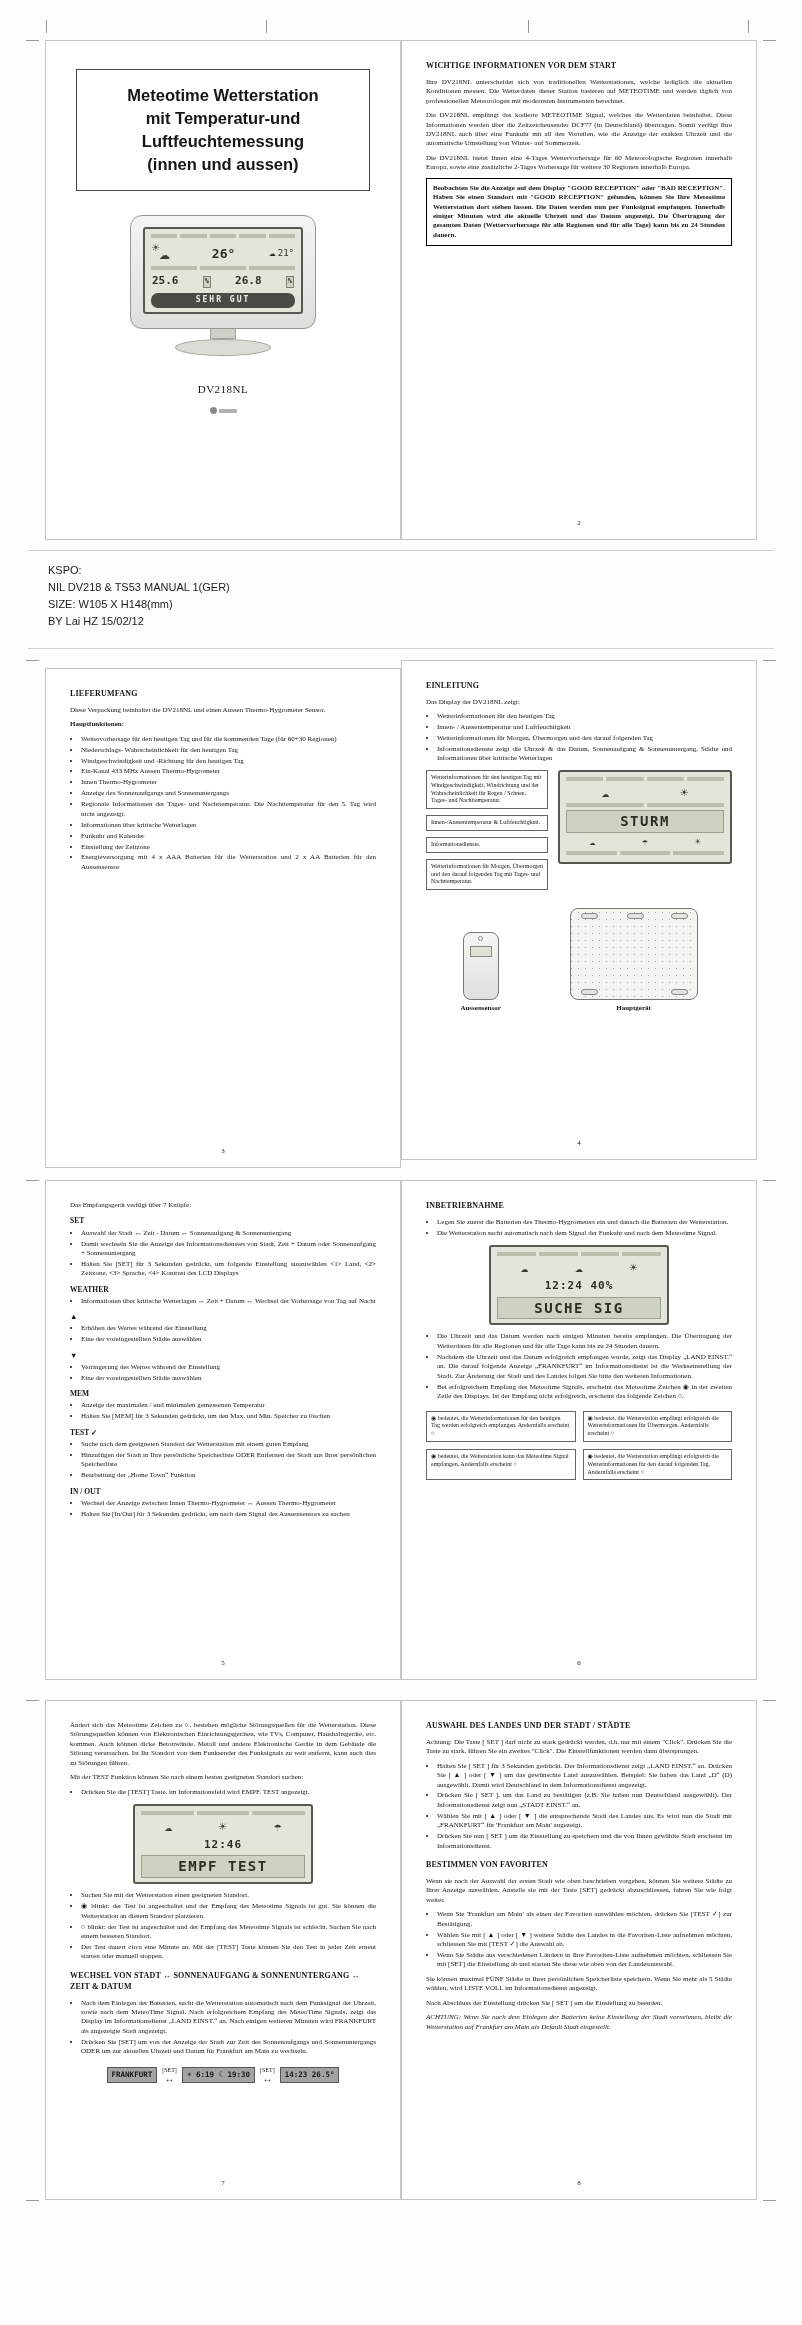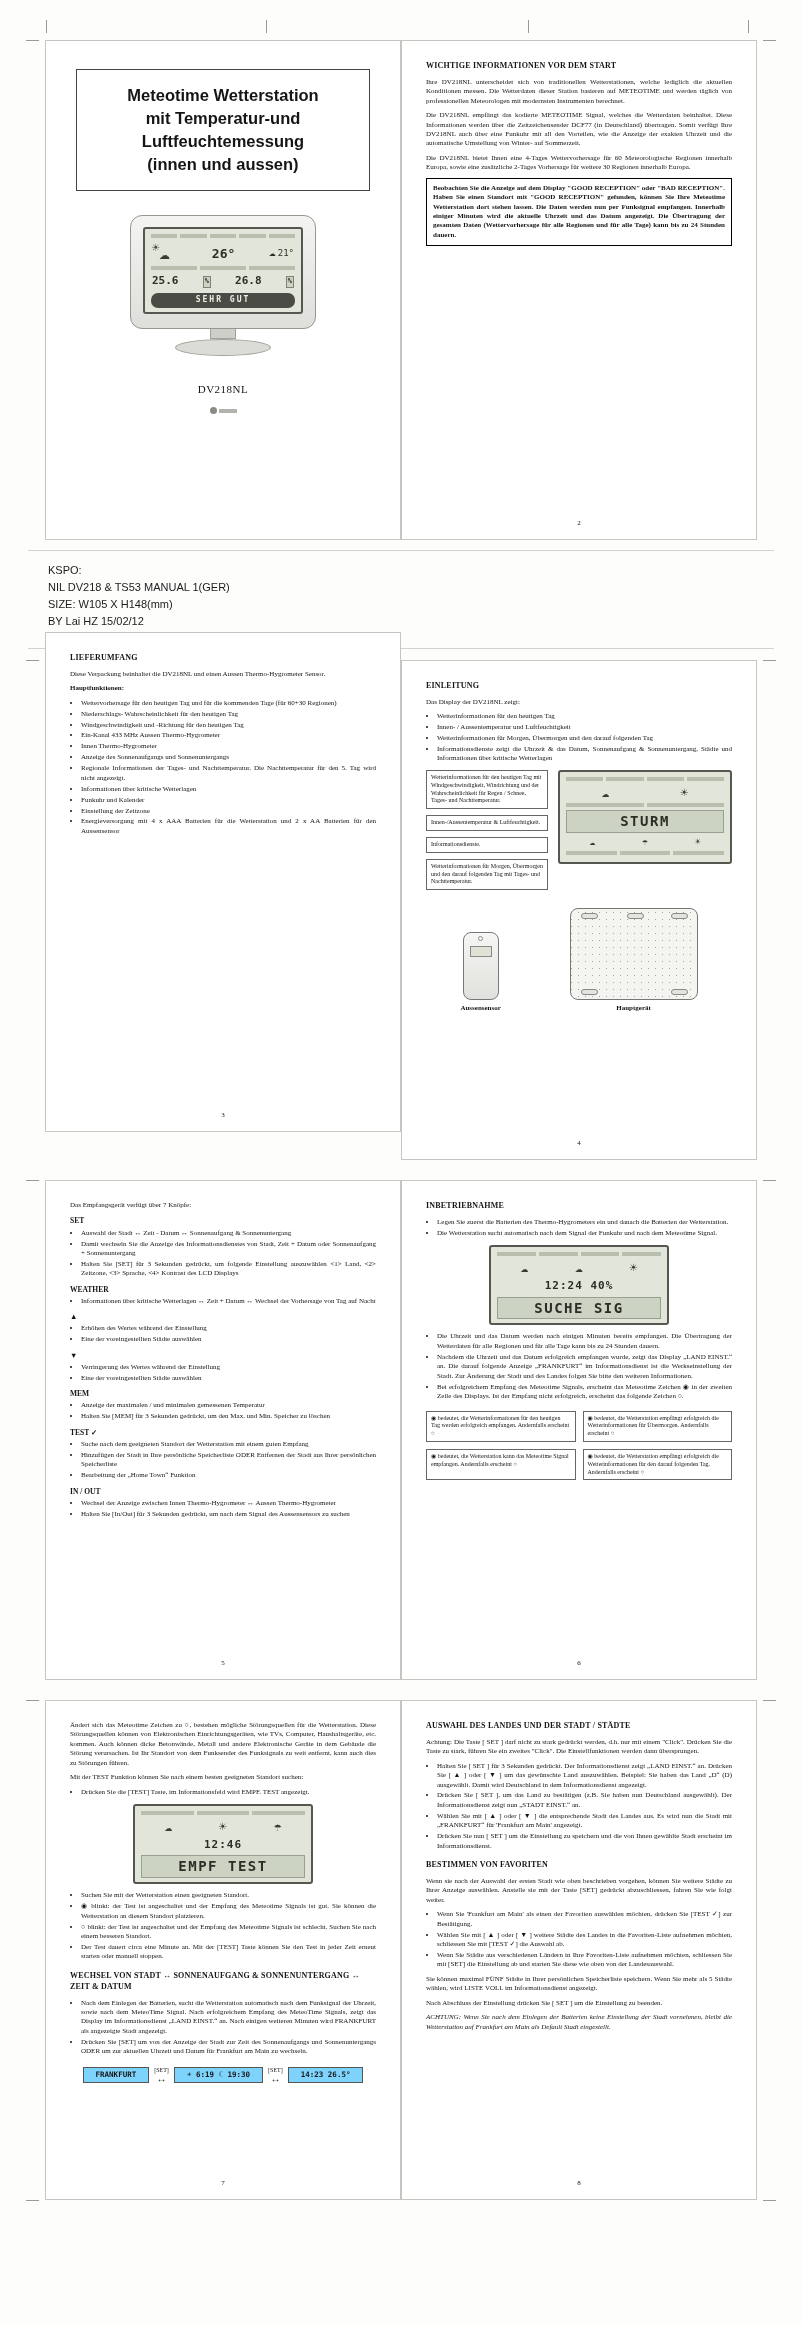--- a/index.html
+++ b/index.html
@@ -108,21 +108,21 @@
 
   .mid-lcd { width:180px; margin:7px auto; }
 
   .cgrid { display:grid; grid-template-columns:1fr 1fr; gap:7px; margin-top:9px; }
   .cgrid .callout { margin:0; }
 
   
   .seq { display:flex; align-items:center; justify-content:center; gap:5px; margin-top:10px; }
   .seq-box {
     font-family:"DejaVu Sans Mono", monospace; font-size:7.5px; font-weight:bold;
-    border:1px solid #55564f; background:#7dd3fc; padding:2px 12px; white-space:nowrap;
+    border:1px solid #55564f; background:#a3a3a3; padding:2px 4px; white-space:nowrap;
   }
   .seq-arrow { display:inline-flex; flex-direction:column; align-items:center; font-size:6px; line-height:1.1; }
   .seq-arrow .glyph { font-size:10px; }
 </style>
 </head>
 <body>
 
 <div class="crop v" style="left:46px;  top:20px;"></div>
 <div class="crop v" style="left:266px; top:20px;"></div>
 <div class="crop v" style="left:528px; top:20px;"></div>
@@ -206,21 +206,21 @@
 
 <div class="kspo">
   <div>
       <div>KSPO:</div>
       <div>NIL DV218 &amp; TS53 MANUAL 1(GER)</div>
       <div>SIZE: W105 X H148(mm)</div>
       <div>BY Lai HZ    15/02/12</div>
     </div>
 </div>
 
-<section class="page" style="left:45px; top:632px;font-family:Liberation Serif, serif;">
+<section class="page" style="left:45px; top:668px;font-family:Liberation Serif, serif;">
   <h2 class="h">LIEFERUMFANG</h2>
   <div>
       <p>Diese Verpackung beinhaltet die DV218NL und einen Aussen Thermo-Hygrometer Sensor.</p>
     </div>
   <p class="bold">Hauptfunktionen:</p>
   <ul>
       <li>Wettervorhersage für den heutigen Tag und für die kommenden Tage (für 60+30 Regionen)</li>
       <li>Niederschlags- Wahrscheinlichkeit für den heutigen Tag</li>
       <li>Windgeschwindigkeit und -Richtung für den heutigen Tag</li>
       <li>Ein-Kanal 433 MHz Aussen Thermo-Hygrometer</li>

